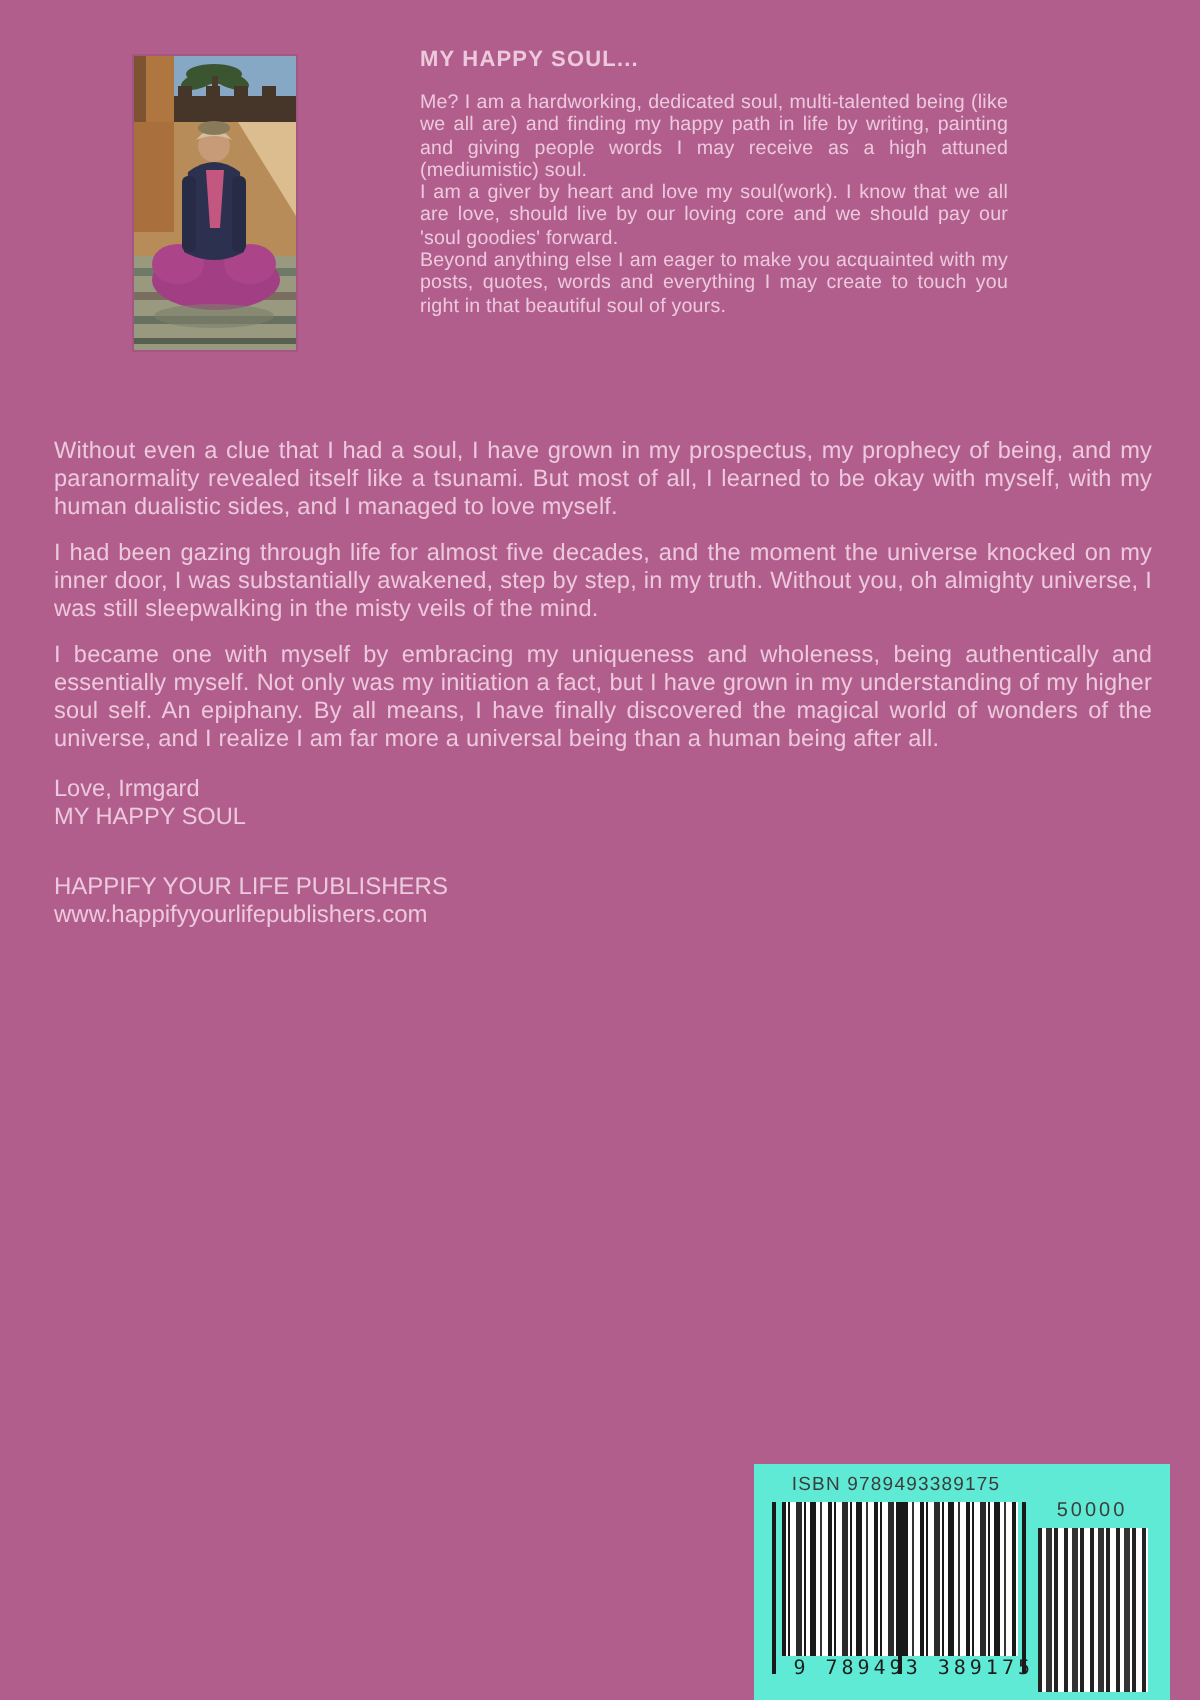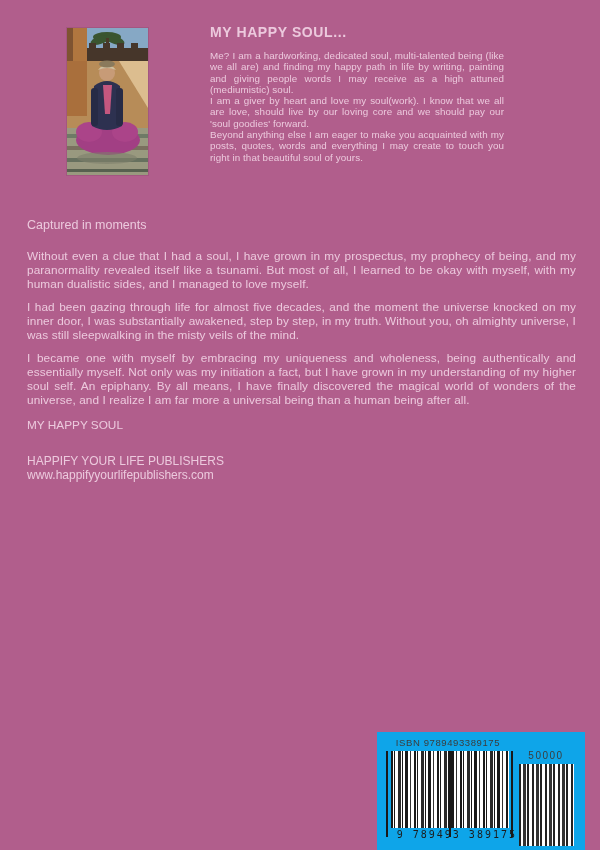--- a/index.html
+++ b/index.html
@@ -11,36 +11,36 @@
   }
   
   .photo {
     position:absolute; left:67px; top:28px; width:81px; height:147px;
     box-shadow:0 0 0 1px rgba(0,0,0,0.08);
   }
   .photo svg { display:block; width:100%; height:100%; }
 
   
   .intro { position:absolute; left:210px; top:24px; width:294px; }
-  .intro-title { font-size:14px; font-weight:bold; letter-spacing:0.6px; margin:0 0 10px 0; }
+  .intro-title { font-size:11px; font-weight:bold; letter-spacing:0.6px; margin:0 0 10px 0; }
   .intro-body {
     font-size:9.8px; line-height:11.3px; text-align:justify;
     white-space:pre-line; letter-spacing:0.1px;
   }
 
   
   .main { position:absolute; left:27px; top:218px; width:549px; }
   .heading { font-size:12.5px; letter-spacing:0.4px; margin:0; }
   .subheading { font-size:12.5px; margin:0 0 17px 0; }
   .para { font-size:11.8px; line-height:14px; text-align:justify; margin:0 0 9px 0; letter-spacing:0.1px; }
   .signoff { margin-top:12px; font-size:11.8px; line-height:13.5px; }
   .publisher { margin-top:21px; font-size:12px; line-height:14px; }
 
   
-  .barcode-box { position:absolute; left:377px; top:732px; width:208px; height:118px; background:#0ea5e9; }
+  .barcode-box { position:absolute; left:377px; top:732px; width:208px; height:118px; background:#5eead4; }
   .isbn-label { position:absolute; left:8px; top:5px; width:126px; text-align:center;
     font-size:9.5px; letter-spacing:0.6px; color:#3c3c3c; }
   .bars-main { position:absolute; left:14px; top:19px; width:118px; height:77px;
     background:repeating-linear-gradient(90deg,
       #191919 0 2px, #fff 2px 3px, #191919 3px 4px, #fff 4px 7px,
       #2a2a2a 7px 10px, #fff 10px 11px, #191919 11px 12px, #fff 12px 14px,
       #191919 14px 17px, #fff 17px 19px, #333 19px 20px, #fff 20px 23px); }
   .guard-l, .guard-m, .guard-r { position:absolute; top:19px; width:2px; height:86px; background:#191919; }
   .guard-l { left:9px; } .guard-m { left:72px; } .guard-r { left:134px; }
   .digits-row { position:absolute; left:4px; top:97px; width:136px; text-align:right;
@@ -109,25 +109,25 @@
   </div>
 
   <div class="intro">
     <div class="intro-title">MY HAPPY SOUL...</div>
     <div class="intro-body">Me? I am a hardworking, dedicated soul, multi-talented being (like we all are) and finding my happy path in life by writing, painting and giving people words I may receive as a high attuned (mediumistic) soul.
 I am a giver by heart and love my soul(work). I know that we all are love, should live by our loving core and we should pay our 'soul goodies' forward.
 Beyond anything else  I am eager to make you acquainted with my posts, quotes, words and everything I may create to touch you right in that beautiful soul of yours.</div>
   </div>
 
   <div class="main">
-    <div class="subheading">Captured in moments</div>
     <p class="para">Without even a clue that I had a soul, I have grown in my prospectus, my prophecy of being, and my paranormality revealed itself like a tsunami. But most of all, I learned to be okay with myself, with my human dualistic sides, and I managed to love myself.</p>
     <p class="para">I had been gazing through life for almost five decades, and the moment the universe knocked on my inner door, I was substantially awakened, step by step, in my truth. Without you, oh almighty universe, I was still sleepwalking in the misty veils of the mind.</p>
     <p class="para">I became one with myself by embracing my uniqueness and wholeness, being authentically and essentially myself. Not only was my initiation a fact, but I have grown in my understanding of my higher soul self. An epiphany. By all means, I have finally discovered the magical world of wonders of the universe, and I realize I am far more a universal being than a human being after all.</p>
     <div class="signoff">
+      <div>Love, Irmgard</div>
       <div>MY HAPPY SOUL</div>
     </div>
     <div class="publisher">
       <div>HAPPIFY YOUR LIFE PUBLISHERS</div>
       <div>www.happifyyourlifepublishers.com</div>
     </div>
   </div>
 
   <div class="barcode-box">
     <div class="isbn-label">ISBN 9789493389175</div>

